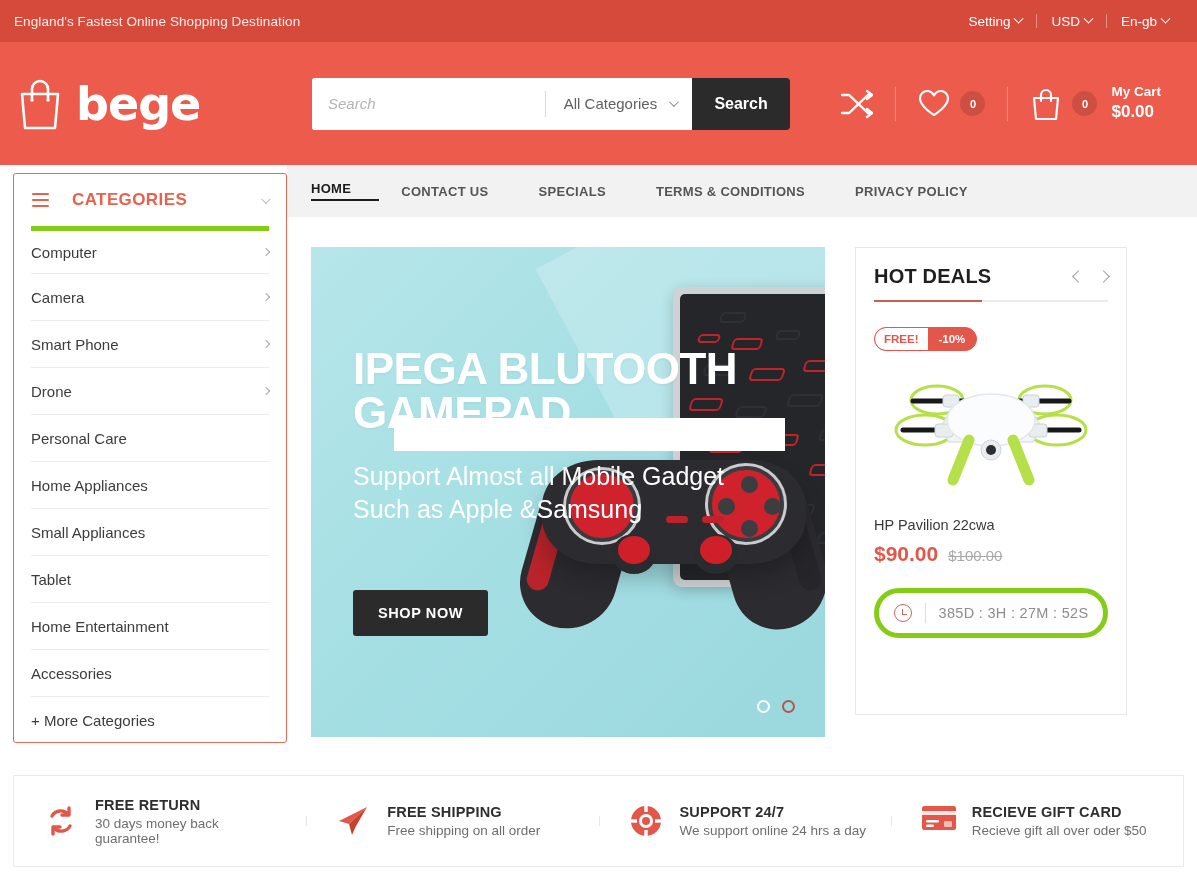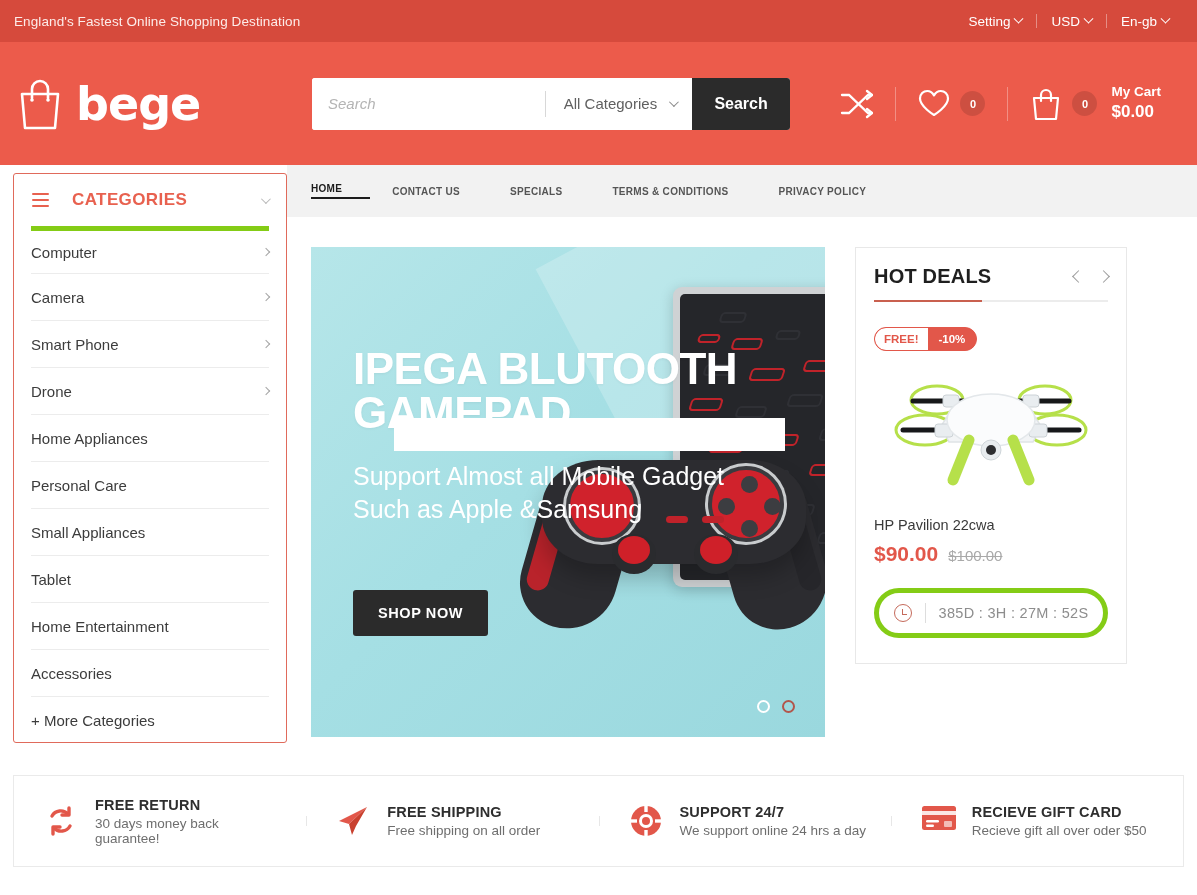--- a/index.html
+++ b/index.html
@@ -121,21 +121,21 @@
   }
 
   
   .content { flex: 1; display: flex; flex-direction: column; }
 
   .navbar {
     height: 52px; background: #f2f2f2; display: flex; align-items: center;
     padding: 0 0 0 24px; gap: 0;
   }
   .nav-link {
-    font-size: 10px; font-weight: 700; color: #555; letter-spacing: .3px;
+    font-size: 13px; font-weight: 700; color: #555; letter-spacing: .3px;
     padding: 0 28px 0 0; margin-right: 22px; cursor: pointer; white-space: nowrap;
   }
   .nav-link.active { color: #1c1c1c; border-bottom: 2px solid #1c1c1c; padding-bottom: 3px; }
 
   .hero-row { display: flex; gap: 0; padding: 30px 13px 0 24px; background:#fff; }
 
   
   .slider {
     position: relative; width: 514px; height: 490px;
     background: #a8e2e6; overflow: hidden; flex: none;
@@ -234,21 +234,21 @@
     padding: 15px 25px; font-size: 14.5px; font-weight: 700; letter-spacing: .6px;
     cursor: pointer; font-family: "Liberation Sans", sans-serif;
   }
   .dots { position: absolute; right: 30px; bottom: 24px; display: flex; gap: 12px; z-index: 8; }
   .dot { width: 13px; height: 13px; border-radius: 50%; border: 2px solid #ffffff; cursor: pointer; }
   .dot.active { border-color: #b2564c; }
 
   
   .hotdeals {
     width: 272px; margin-left: 30px; background: #fff;
-    border: 1px solid #e8e8e8; padding: 17px 18px 22px; height: 417px; flex: none;
+    border: 1px solid #e8e8e8; padding: 17px 18px 22px; height: 468px; flex: none;
   }
   .hd-head { display: flex; align-items: center; }
   .hd-title { font-size: 20px; font-weight: 700; color: #1f1f1f; letter-spacing: .2px; }
   .hd-navs { margin-left: auto; display: flex; gap: 16px; }
   .chev { width: 9px; height: 9px; border-top: 1.6px solid #9b9b9b; border-right: 1.6px solid #9b9b9b; cursor: pointer; }
   .chev.left { transform: rotate(-135deg); }
   .chev.right { transform: rotate(45deg); }
   .hd-rule { height: 2px; background: #ececec; margin-top: 12px; position: relative; }
   .hd-rule::after { content:""; position:absolute; left:0; top:0; width:108px; height:2px; background:#c9604f; }
 
@@ -393,24 +393,24 @@
         </div>
         <div class="cat-item">
           <span>Smart Phone</span>
           <span class="cat-arrow"></span>
         </div>
         <div class="cat-item">
           <span>Drone</span>
           <span class="cat-arrow"></span>
         </div>
         <div class="cat-item">
+          <span>Personal Care</span>
+        </div>
+        <div class="cat-item">
           <span>Home Appliances</span>
-        </div>
-        <div class="cat-item">
-          <span>Personal Care</span>
         </div>
         <div class="cat-item">
           <span>Small Appliances</span>
         </div>
         <div class="cat-item">
           <span>Tablet</span>
         </div>
         <div class="cat-item">
           <span>Home Entertainment</span>
         </div>

